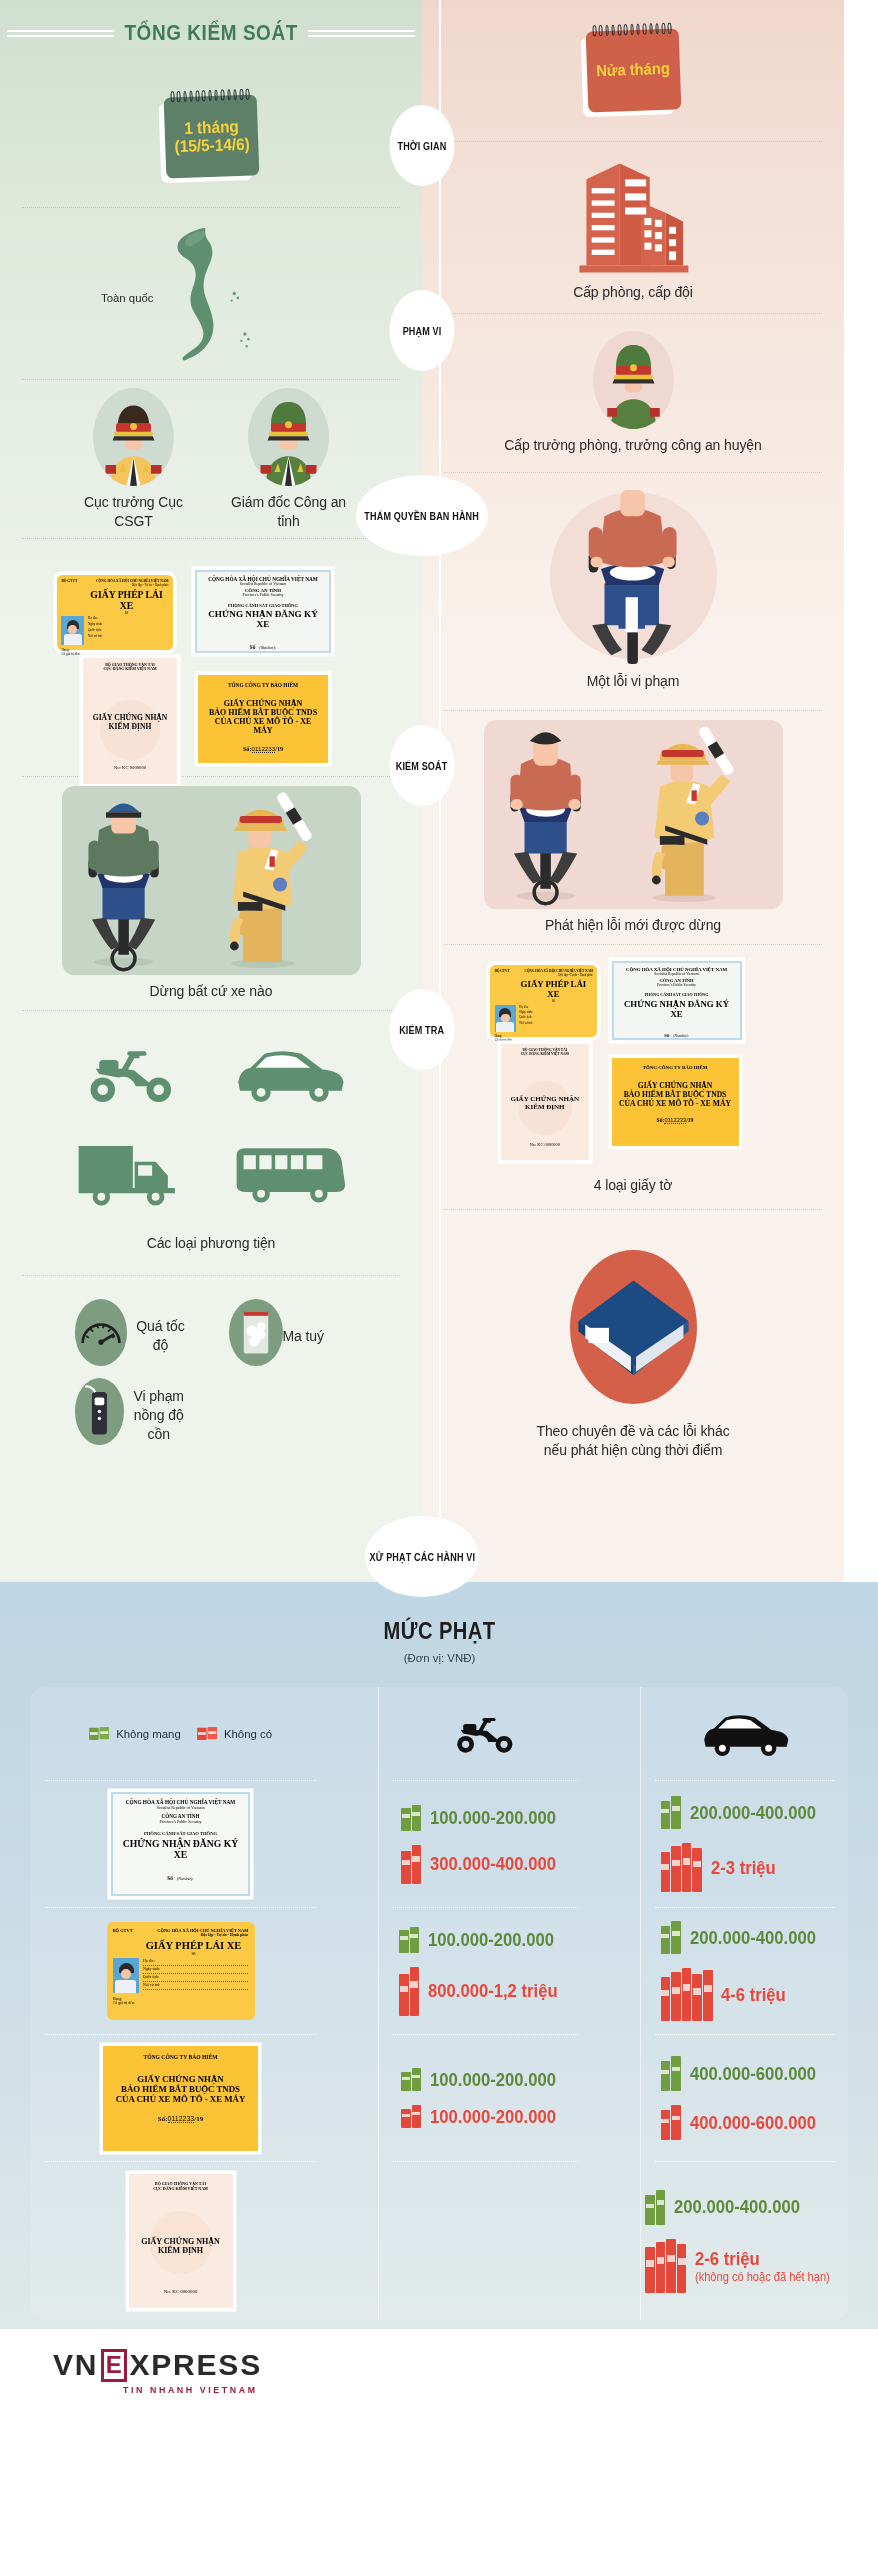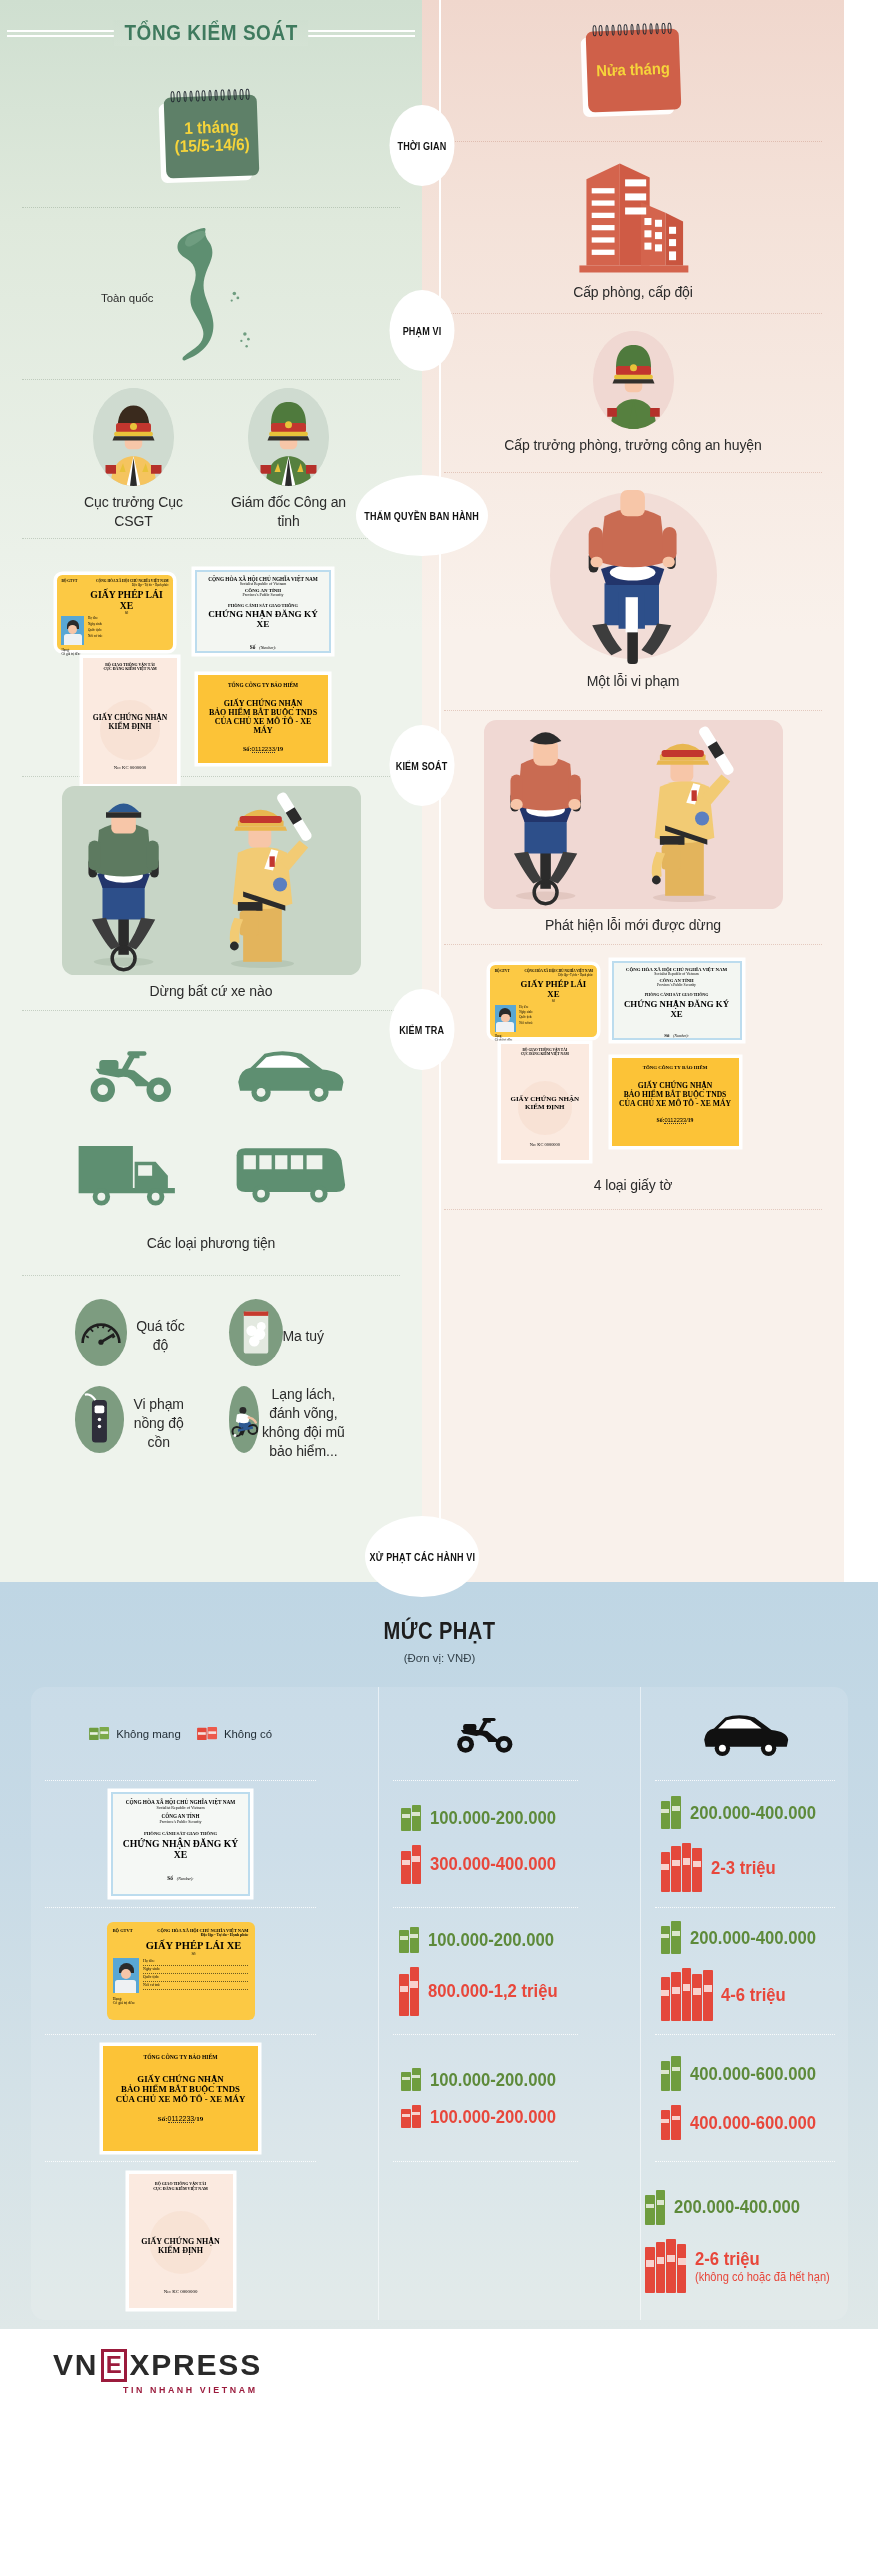--- a/index.html
+++ b/index.html
@@ -563,37 +563,20 @@
               <svg width="30" height="53" viewBox="0 0 34 60">
                 <rect x="9" y="8" width="17" height="48" rx="4" fill="#2e2e3a"></rect>
                 <rect x="12" y="14" width="11" height="9" rx="2" fill="#ffffff"></rect>
                 <circle cx="17.5" cy="30" r="2" fill="#ffffff"></circle>
                   <circle cx="17.5" cy="38" r="2" fill="#ffffff"></circle>
                 <path d="M13 8 q-6 -8 -12 -6" fill="none" stroke="#ffffff" stroke-width="2.5"></path>
               </svg>
             </div>
             <div class="cap" style="white-space:pre-line">Vi phạm
 nồng độ cồn</div>
-          </div>
-          <div class="viol">
-            <div class="viol-ic">
-              <svg width="54" height="58" viewBox="0 0 62 66">
-                <circle cx="28" cy="14" r="7" fill="#2b2b2b"></circle>
-                <path d="M16 22 q14 -6 26 4 l-4 14 q-14 4 -24 -4 z" fill="#ffffff"></path>
-                <path d="M20 38 q14 4 22 -2 l6 12 q-16 8 -28 0 z" fill="#2e5a92"></path>
-                <path d="M40 28 q10 2 14 10" stroke="#f0c0a0" stroke-width="5" fill="none" stroke-linecap="round"></path>
-                <path d="M26 48 l-6 14 l8 2 l6 -14 z" fill="#1f1f1f"></path>
-                <circle cx="16" cy="56" r="9" fill="none" stroke="#1f1f1f" stroke-width="4"></circle>
-                <circle cx="48" cy="52" r="9" fill="none" stroke="#1f1f1f" stroke-width="4"></circle>
-                <path d="M18 54 l30 -6" stroke="#2e5a92" stroke-width="5"></path>
-                <circle cx="12" cy="64" r="3" fill="#ffffff"></circle>
-              </svg>
-            </div>
-            <div class="cap" style="white-space:pre-line">Lạng lách, đánh võng,
-không đội mũ bảo hiểm...</div>
           </div>
         </div>
       </div>
     </div>
 
     <div class="col col-right">
 
       <div class="row" style="height:141px;justify-content:center">
         <div class="calendar cal-red">
           <div class="cal-rings">
@@ -806,20 +789,34 @@
               <div style="margin-top:8.8px;font-size:5.7px">
                 <span class="tiny" style="font-weight:bold">Số:</span><span style="border-bottom:0.9px dotted #333">0112233</span><span class="tiny" style="font-weight:bold">/19</span>
               </div>
             </div>
           </div>
         </div>
         <div class="cap" style="margin-top:14px">4 loại giấy tờ</div>
       </div>
       <div class="dotted-sep"></div>
 
+      <div class="row" style="height:290px;justify-content:center">
+        <div style="width:127px;height:154px;border-radius:50%;background:#d4604a;display:flex;align-items:center;justify-content:center">
+          <svg width="132" height="114" viewBox="0 0 150 130">
+            <path d="M75 10 L140 58 L75 112 L10 58 Z" fill="#1c4a82"></path>
+            <path d="M10 58 L75 112 L75 122 L10 70 Z" fill="#163f6f"></path>
+            <path d="M140 58 L75 112 L75 122 L140 70 Z" fill="#2a5a96"></path>
+            <path d="M18 62 L72 100 L72 118 L18 78 Z" fill="#eef2f6"></path>
+            <path d="M78 100 L134 62 L134 78 L78 118 Z" fill="#dfe6ec"></path>
+            <rect x="22" y="66" width="24" height="18" fill="#ffffff"></rect>
+          </svg>
+        </div>
+        <div class="cap" style="margin-top:17.6px;white-space:pre-line">Theo chuyên đề và các lỗi khác
+nếu phát hiện cùng thời điểm</div>
+      </div>
     </div>
 
     <div class="pill" style="top:105px">
         <span>THỜI GIAN</span>
       </div>
     <div class="pill" style="top:290px">
         <span>PHẠM VI</span>
       </div>
     <div class="pill wide" style="top:475px">
         <span>THẨM QUYỀN BAN HÀNH</span>

